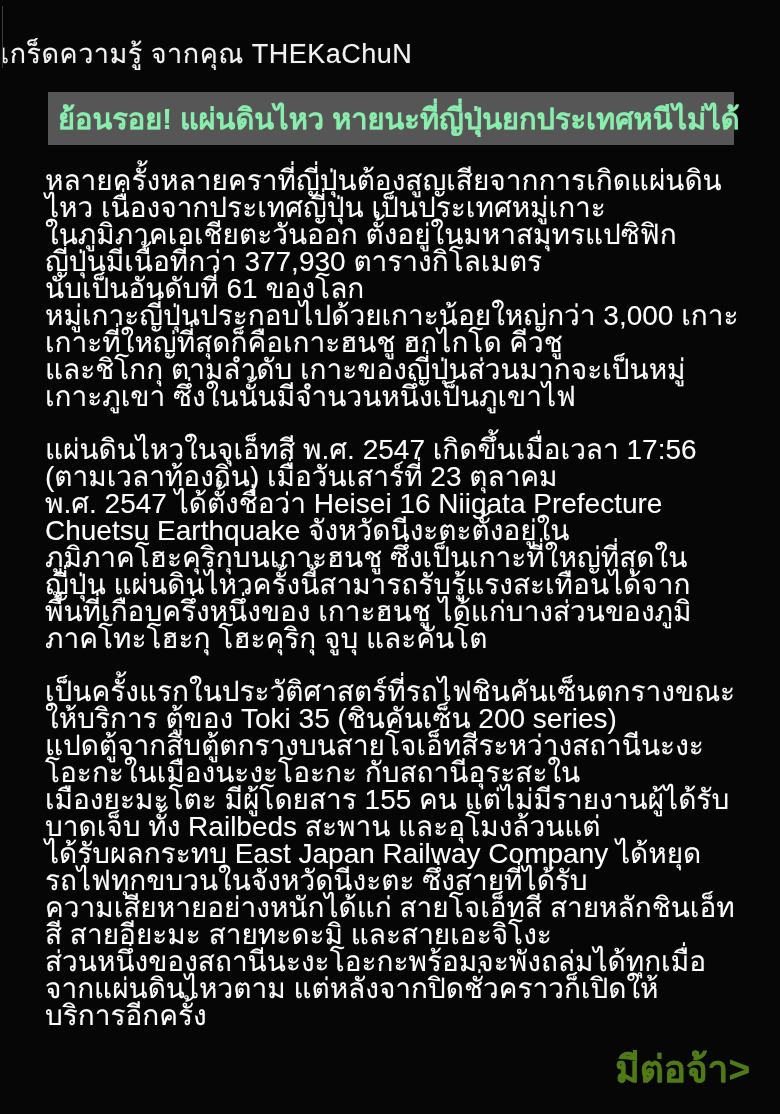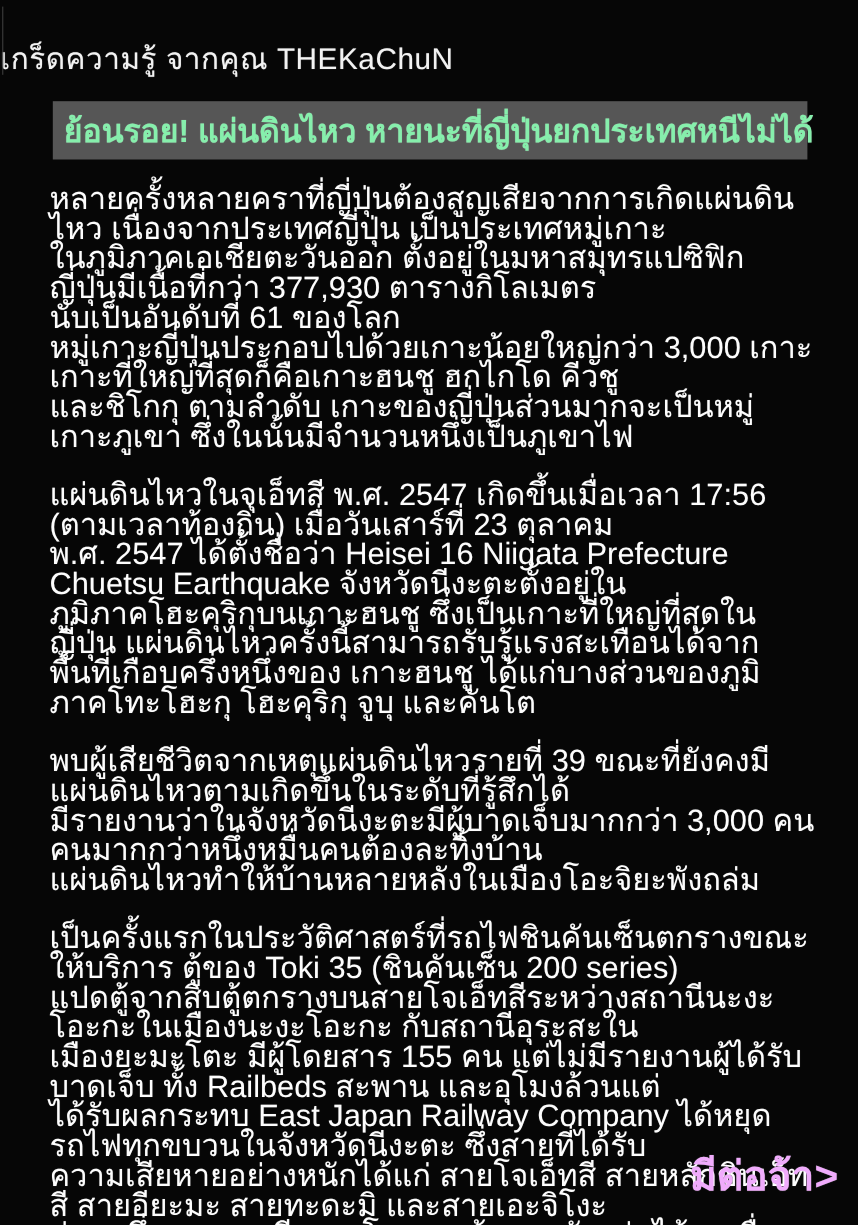--- a/index.html
+++ b/index.html
@@ -54,25 +54,25 @@
   .para {
     margin: 12px 0 26px 0;
     font-size: 28px;
     line-height: 27px;
     white-space: pre-line;
     color: #fdfdfd;
     text-shadow: 0 0 1px rgba(255,255,255,0.3);
   }
   .continued {
     position: absolute;
-    right: 18px;
+    right: 30px;
     bottom: 16px;
     font-size: 37px;
     font-weight: 600;
-    color: #f0abfc;
+    color: #4d7c0f;
     text-shadow: 0 0 1px rgba(255,255,255,0.4);
   }
 </style>
 </head>
 <body>
 
 <div class="edge-artifact"></div>
 
 <header class="page-header">
   <h1 class="title">เกร็ดความรู้ จากคุณ THEKaChuN</h1>
@@ -85,23 +85,20 @@
 <main class="article">
   <p class="para">หลายครั้งหลายคราที่ญี่ปุ่นต้องสูญเสียจากการเกิดแผ่นดินไหว เนื่องจากประเทศญี่ปุ่น เป็นประเทศหมู่เกาะ
 ในภูมิภาคเอเชียตะวันออก ตั้งอยู่ในมหาสมุทรแปซิฟิก ญี่ปุ่นมีเนื้อที่กว่า 377,930 ตารางกิโลเมตร
 นับเป็นอันดับที่ 61 ของโลก
 หมู่เกาะญี่ปุ่นประกอบไปด้วยเกาะน้อยใหญ่กว่า 3,000 เกาะ เกาะที่ใหญ่ที่สุดก็คือเกาะฮนชู ฮกไกโด คีวชู
 และชิโกกุ ตามลำดับ เกาะของญี่ปุ่นส่วนมากจะเป็นหมู่เกาะภูเขา ซึ่งในนั้นมีจำนวนหนึ่งเป็นภูเขาไฟ</p>
   <p class="para">แผ่นดินไหวในจุเอ็ทสี พ.ศ. 2547 เกิดขึ้นเมื่อเวลา 17:56 (ตามเวลาท้องถิ่น) เมื่อวันเสาร์ที่ 23 ตุลาคม
 พ.ศ. 2547 ได้ตั้งชื่อว่า Heisei 16 Niigata Prefecture Chuetsu Earthquake  จังหวัดนีงะตะตั้งอยู่ใน
 ภูมิภาคโฮะคุริกุบนเกาะฮนชู ซึ่งเป็นเกาะที่ใหญ่ที่สุดในญี่ปุ่น แผ่นดินไหวครั้งนี้สามารถรับรู้แรงสะเทือนได้จาก
 พื้นที่เกือบครึ่งหนึ่งของ เกาะฮนชู ได้แก่บางส่วนของภูมิภาคโทะโฮะกุ โฮะคุริกุ จูบุ และคันโต</p>
-  <p class="para">พบผู้เสียชีวิตจากเหตุแผ่นดินไหวรายที่ 39 ขณะที่ยังคงมีแผ่นดินไหวตามเกิดขึ้นในระดับที่รู้สึกได้
-มีรายงานว่าในจังหวัดนีงะตะมีผู้บาดเจ็บมากกว่า 3,000 คน คนมากกว่าหนึ่งหมื่นคนต้องละทิ้งบ้าน
-แผ่นดินไหวทำให้บ้านหลายหลังในเมืองโอะจิยะพังถล่ม</p>
   <p class="para">เป็นครั้งแรกในประวัติศาสตร์ที่รถไฟชินคันเซ็นตกรางขณะให้บริการ ตู้ของ Toki 35 (ชินคันเซ็น 200 series)
 แปดตู้จากสิบตู้ตกรางบนสายโจเอ็ทสีระหว่างสถานีนะงะโอะกะในเมืองนะงะโอะกะ กับสถานีอุระสะใน
 เมืองยะมะโตะ มีผู้โดยสาร 155 คน แต่ไม่มีรายงานผู้ได้รับบาดเจ็บ ทั้ง Railbeds สะพาน และอุโมงล้วนแต่
 ได้รับผลกระทบ East Japan Railway Company ได้หยุดรถไฟทุกขบวนในจังหวัดนีงะตะ ซึ่งสายที่ได้รับ
 ความเสียหายอย่างหนักได้แก่ สายโจเอ็ทสี สายหลักชินเอ็ทสี สายอียะมะ สายทะดะมิ และสายเอะจิโงะ
 ส่วนหนึ่งของสถานีนะงะโอะกะพร้อมจะพังถล่มได้ทุกเมื่อจากแผ่นดินไหวตาม แต่หลังจากปิดชั่วคราวก็เปิดให้
 บริการอีกครั้ง</p>
 
 </main>
 

